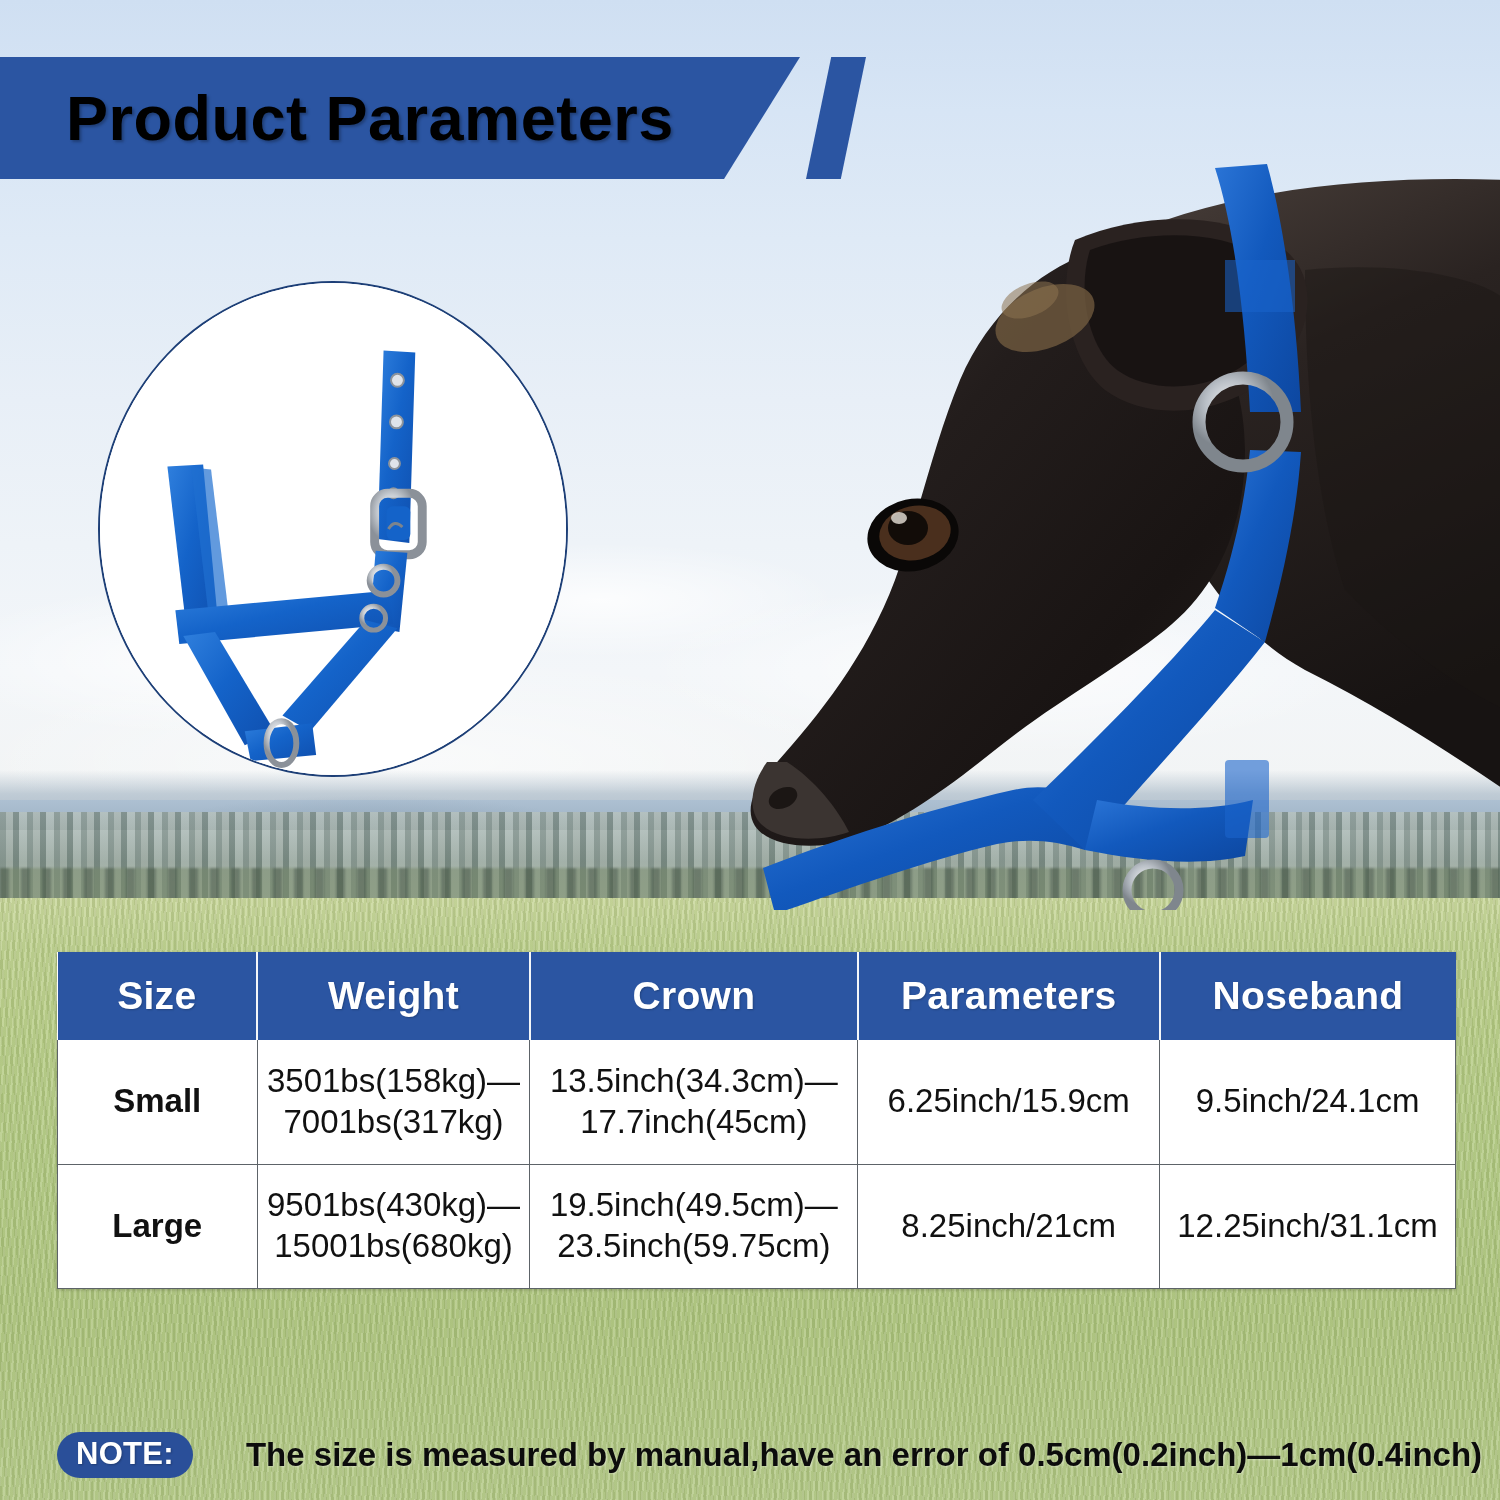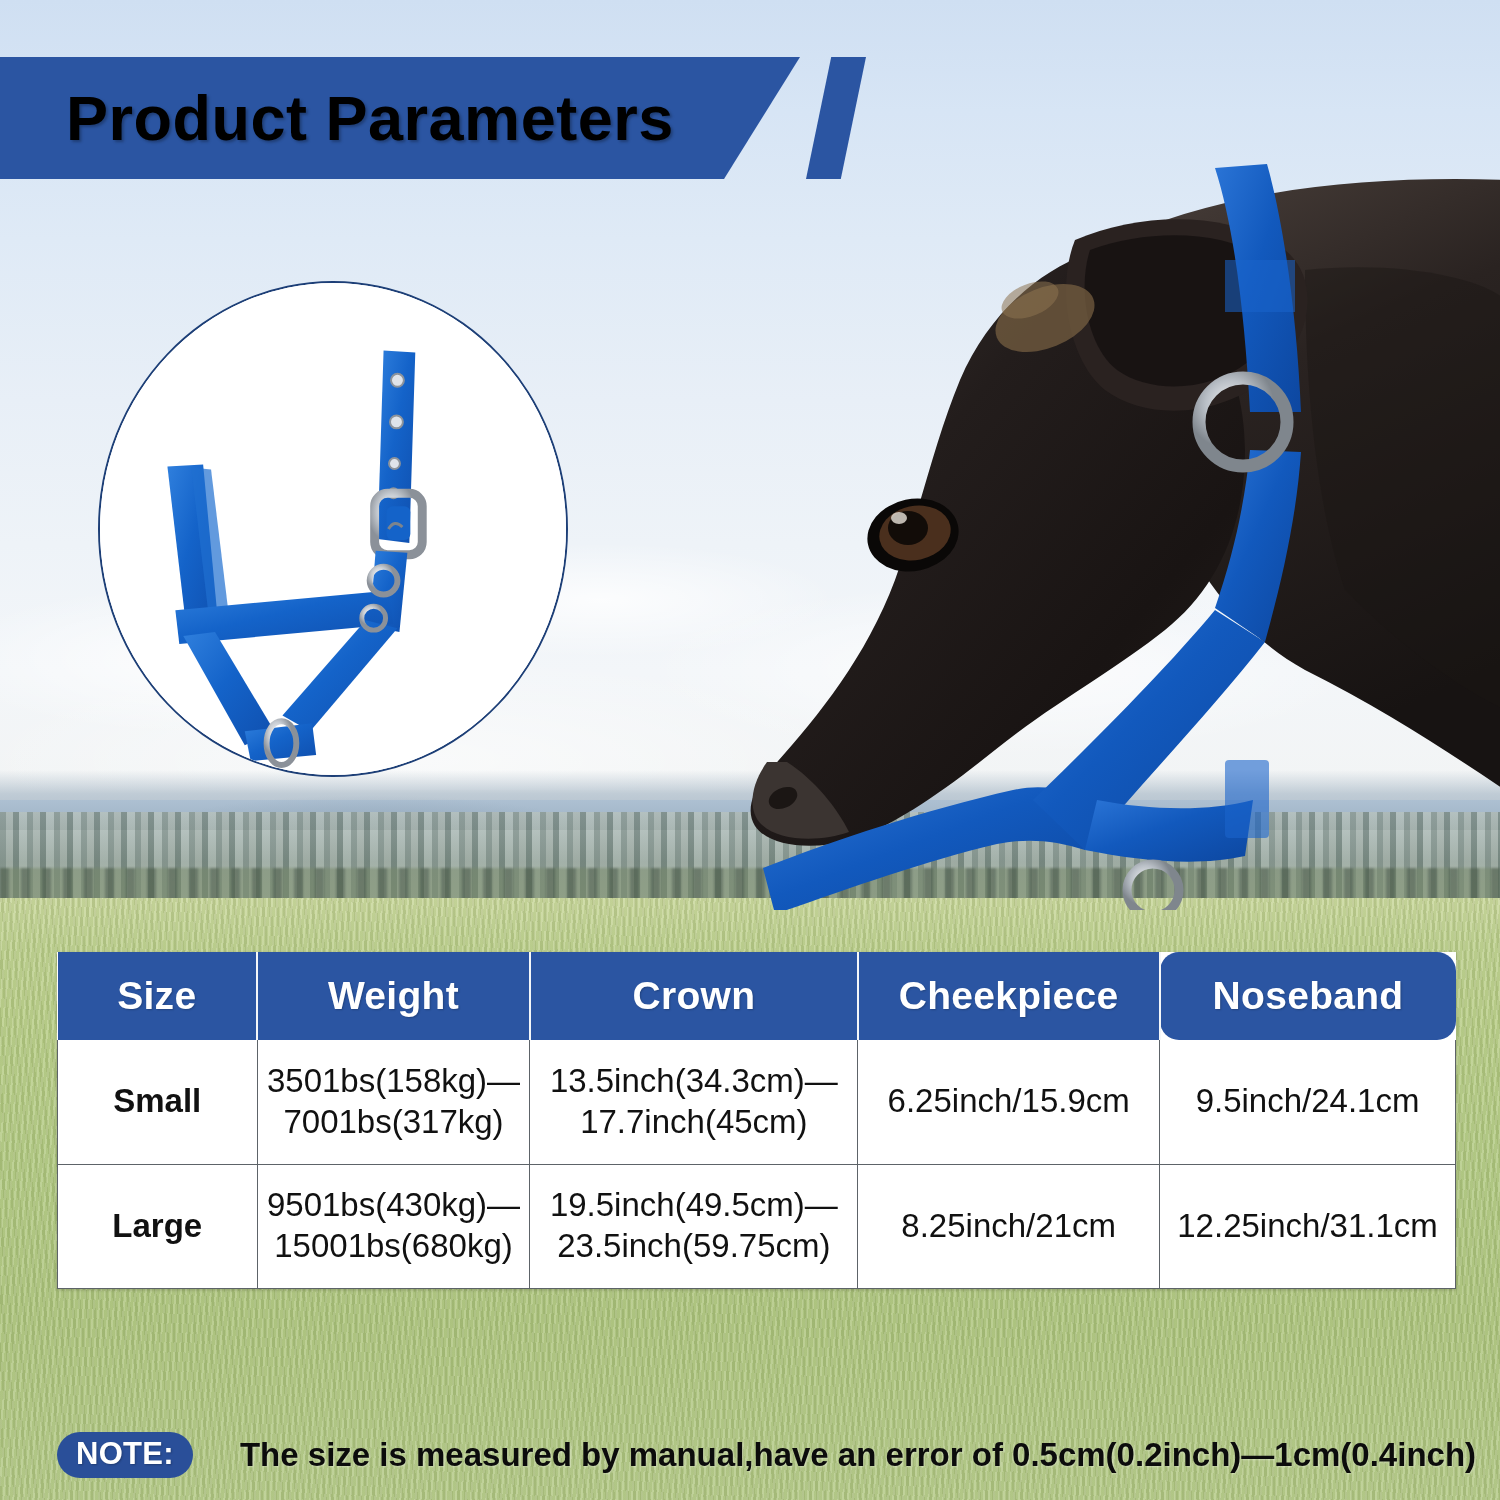--- a/index.html
+++ b/index.html
@@ -172,21 +172,21 @@
     background: #2b55a2;
     color: #ffffff;
     height: 88px;
     font-size: 39px;
     font-weight: bold;
     text-align: center;
     border-right: 2px solid #f4f6f8;
     letter-spacing: .3px;
     text-shadow: 1px 1px 2px rgba(0,0,0,.22);
   }
-  .table th:last-child { border-right: none; border-radius: 19px; }
+  .table th:last-child { border-right: none; }
 
   .table td {
     border: 1px solid #5d6368;
     height: 124px;
     text-align: center;
     vertical-align: middle;
     color: #111111;
     font-size: 33px;
     line-height: 1.24;
     padding: 4px 6px;
@@ -197,21 +197,21 @@
     font-size: 33px;
   }
   .table tbody tr:first-child td { border-top: none; }
 
   
   .note-row {
     position: absolute;
     left: 57px; top: 1432px;
     display: flex;
     align-items: center;
-    gap: 0;
+    gap: 6px;
     width: 1400px;
     justify-content: flex-start;
   }
   .note-badge {
     background: #2a4f99;
     color: #ffffff;
     font-size: 31px;
     font-weight: bold;
     padding: 5px 19px 7px 19px;
     border-radius: 26px;
@@ -373,21 +373,21 @@
         <col class="c-wt">
         <col class="c-crown">
         <col class="c-cheek">
         <col class="c-nose">
     </colgroup>
     <thead>
       <tr>
         <th>Size</th>
         <th>Weight</th>
         <th>Crown</th>
-        <th>Cheekpiece</th>
+        <th>Parameters</th>
         <th>Noseband</th>
       </tr>
     </thead>
     <tbody>
       <tr>
         <td class="size-cell">Small</td>
         <td>3501bs(158kg)—
 7001bs(317kg)</td>
         <td>13.5inch(34.3cm)—
 17.7inch(45cm)</td>

